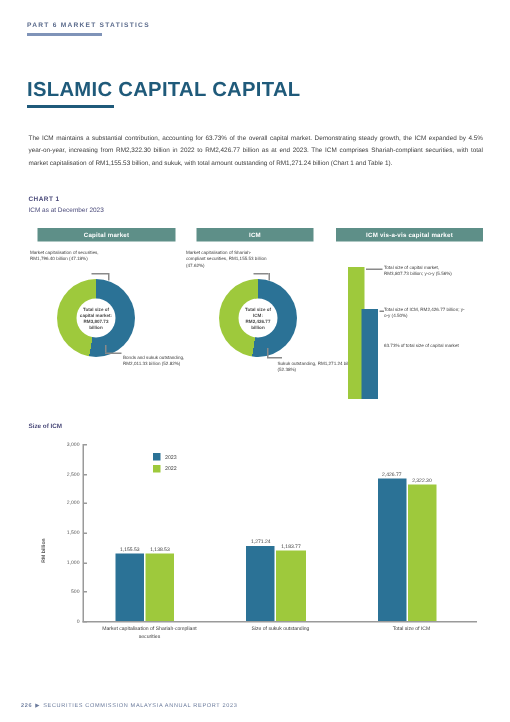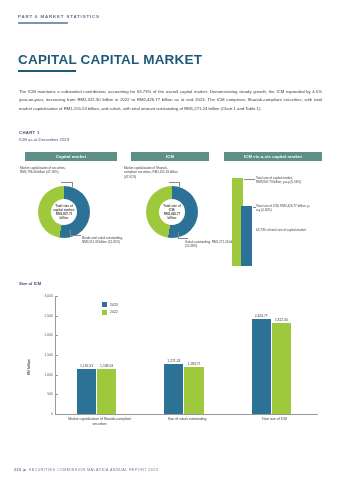--- a/index.html
+++ b/index.html
@@ -160,21 +160,21 @@
   .footer .arw { margin:0 2px; }
 </style>
 </head>
 <body>
 
 <div class="part-header">
   <div class="ph-text">PART 6  MARKET STATISTICS</div>
   <div class="ph-rule"></div>
 </div>
 
-<div class="page-title">CAPITAL CAPITAL MARKET</div>
+<div class="page-title">ISLAMIC CAPITAL CAPITAL</div>
 <div class="title-rule"></div>
 
 <div class="body-copy">The ICM maintains a substantial contribution, accounting for 63.73% of the overall capital market. Demonstrating steady growth, the ICM expanded by 4.5% year-on-year, increasing from RM2,322.30 billion in 2022 to RM2,426.77 billion as at end 2023. The ICM comprises Shariah-compliant securities, with total market capitalisation of RM1,155.53 billion, and sukuk, with total amount outstanding of RM1,271.24 billion (Chart 1 and Table 1).</div>
 
 <div class="chart-label">
   <div class="cl-no">CHART 1</div>
   <div class="cl-title">ICM as at December 2023</div>
 </div>
 
 <div class="col-bars">

